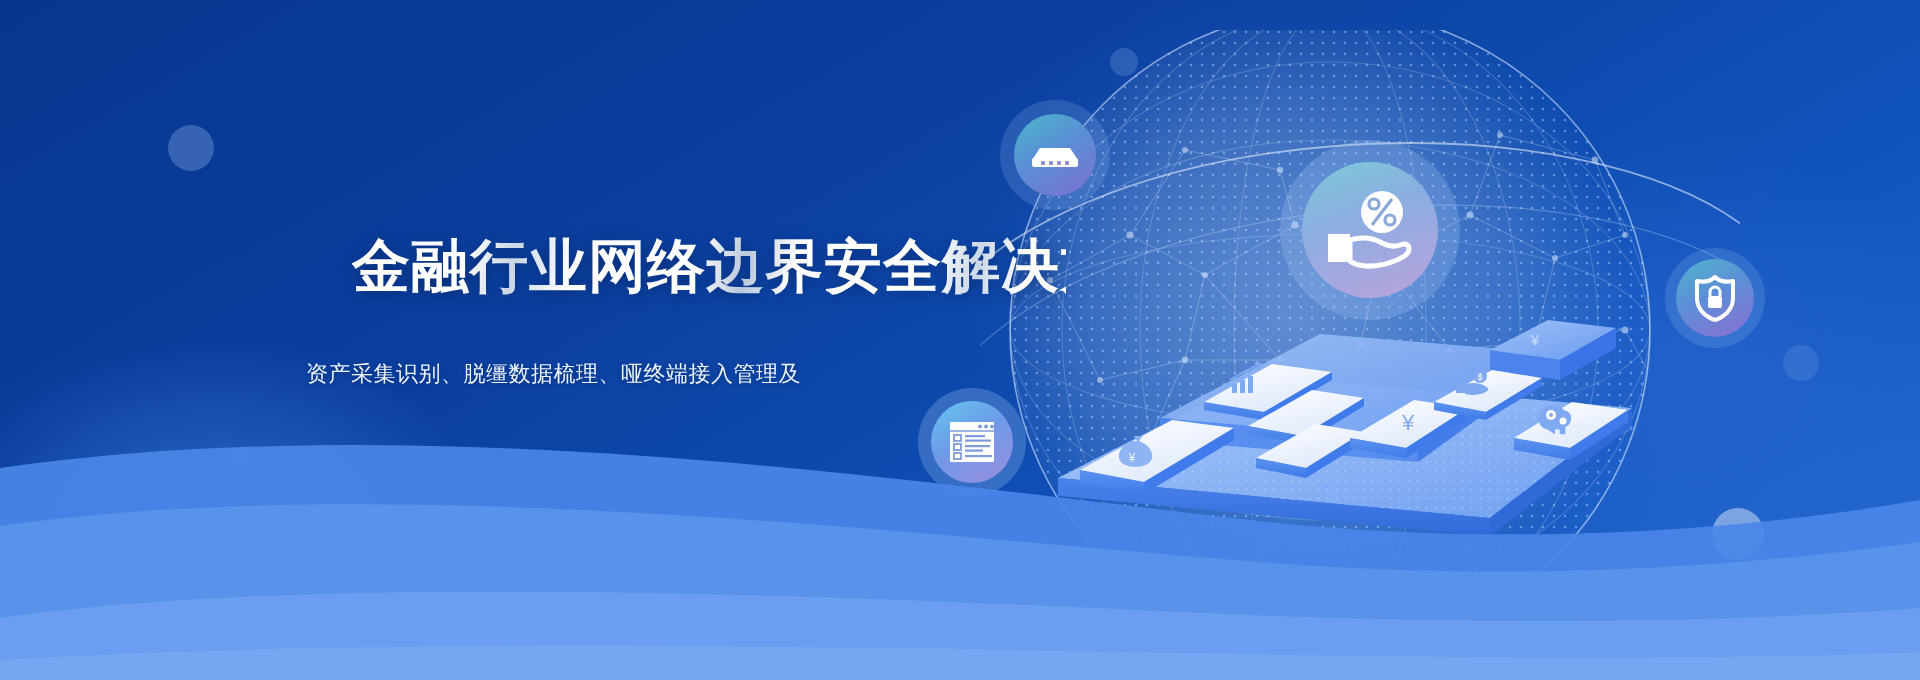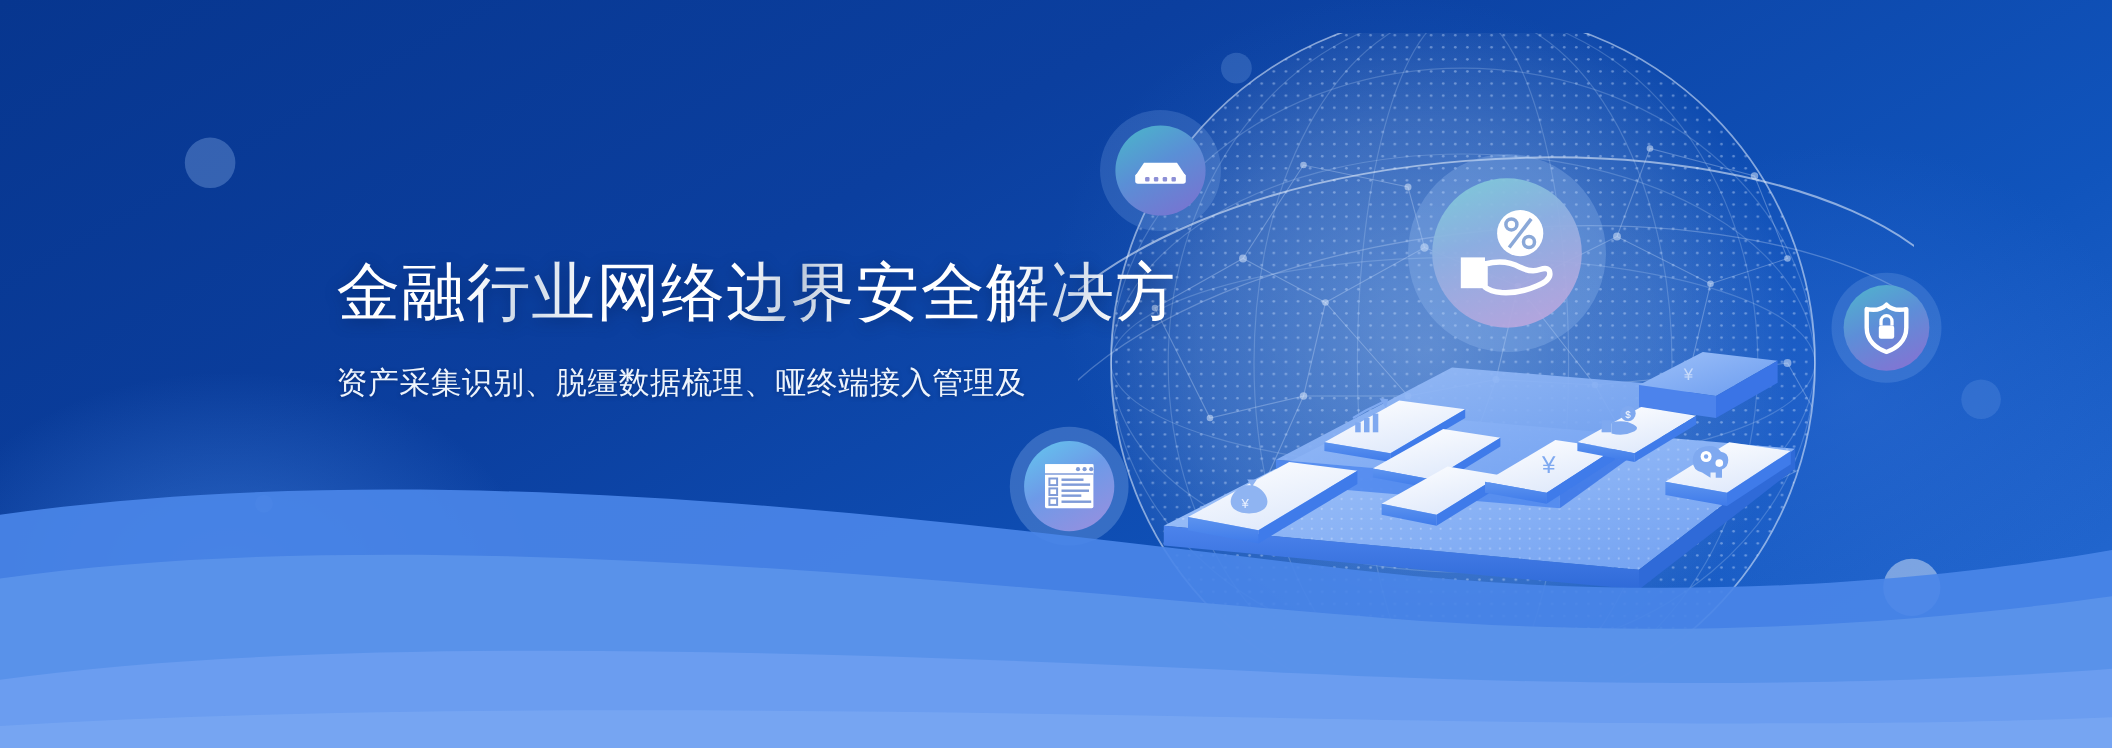--- a/index.html
+++ b/index.html
@@ -102,36 +102,37 @@
   
   .text-block {
     position: absolute;
     left: 306px; top: 236px;
     width: 760px;
     z-index: 20;
   }
   .headline {
     font-size: 58px;
     line-height: 1.05;
-    font-weight: 400;
+    font-weight: 700;
     letter-spacing: 1px;
     white-space: nowrap;
     background: linear-gradient(100deg,
         #ffffff 0%, #ffffff 16%, #c9d6e6 23%, #ffffff 31%,
         #ffffff 48%, #b9c7da 55%, #ffffff 62%,
         #ffffff 80%, #ccd8e8 87%, #ffffff 94%);
     -webkit-background-clip: text;
     background-clip: text;
     color: transparent;
     -webkit-text-fill-color: transparent;
     filter: drop-shadow(0 3px 7px rgba(2,24,70,0.45));
+    margin-left: 46px;
   }
   .subline {
-    margin-top: 26px;
-    font-size: 28px;
+    margin-top: 58px;
+    font-size: 22px;
     line-height: 1.75;
     color: #eef4fc;
     letter-spacing: .5px;
     text-shadow: 0 1px 4px rgba(3,28,78,0.45);
   }
   .subline span { display: block; }
 </style>
 </head>
 <body>
 

